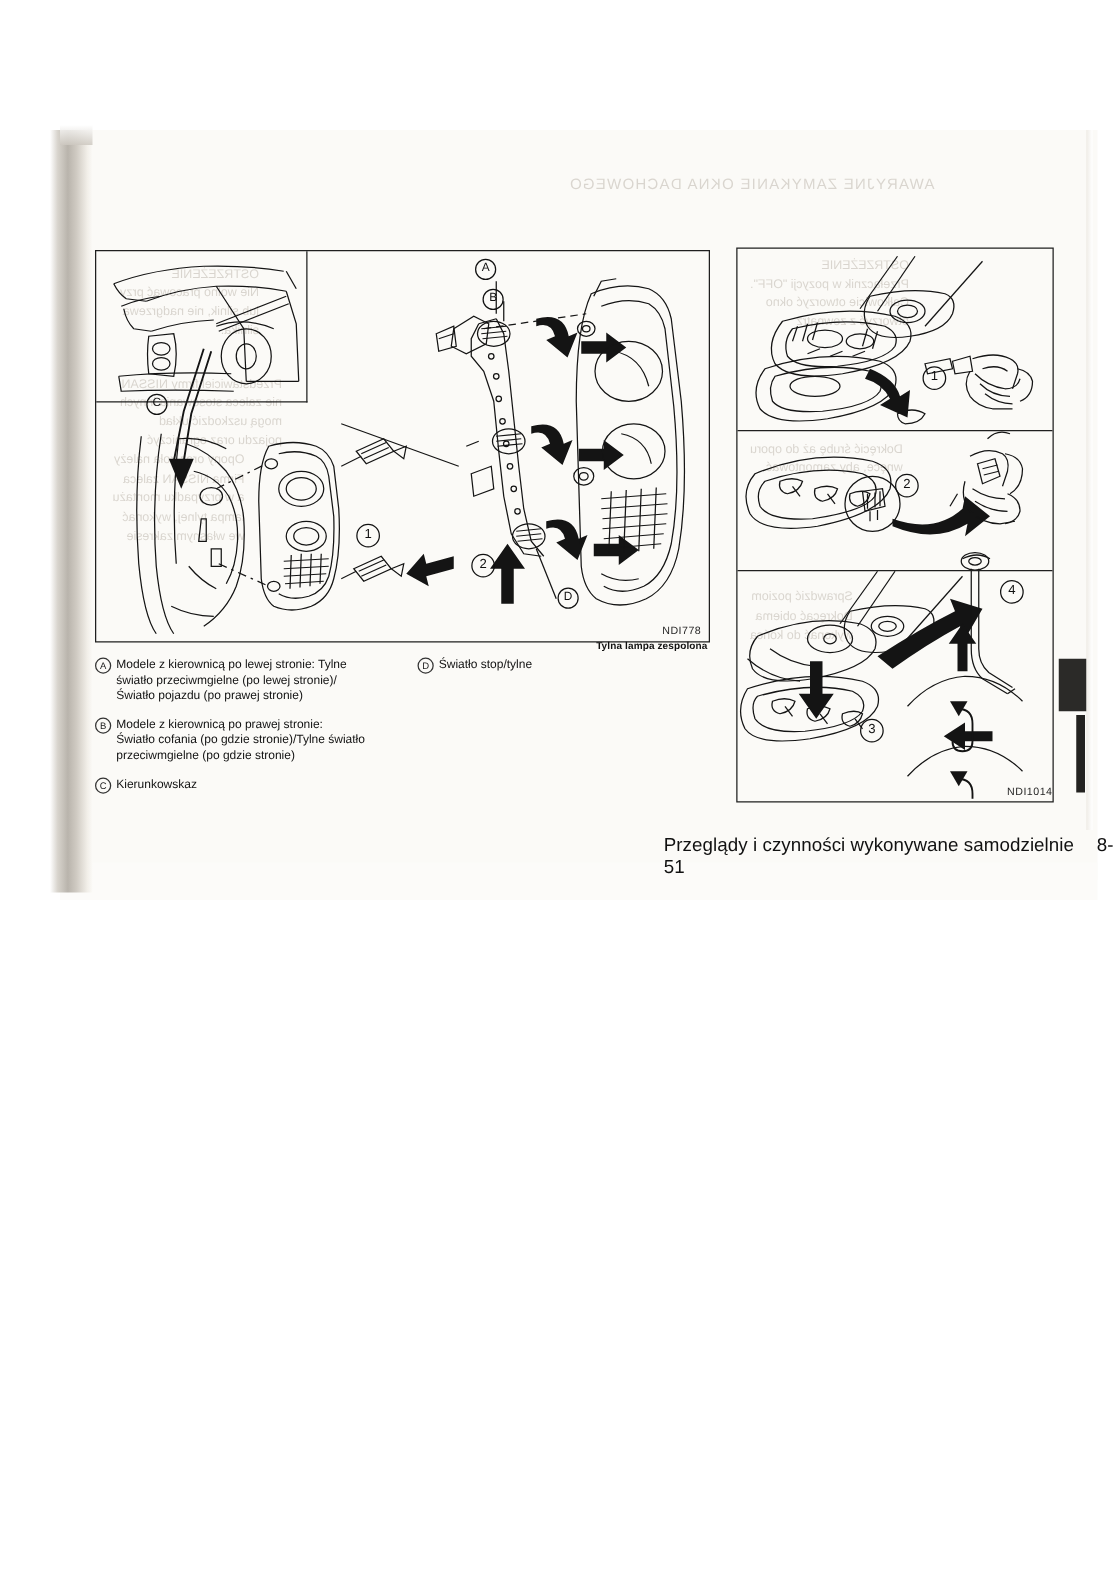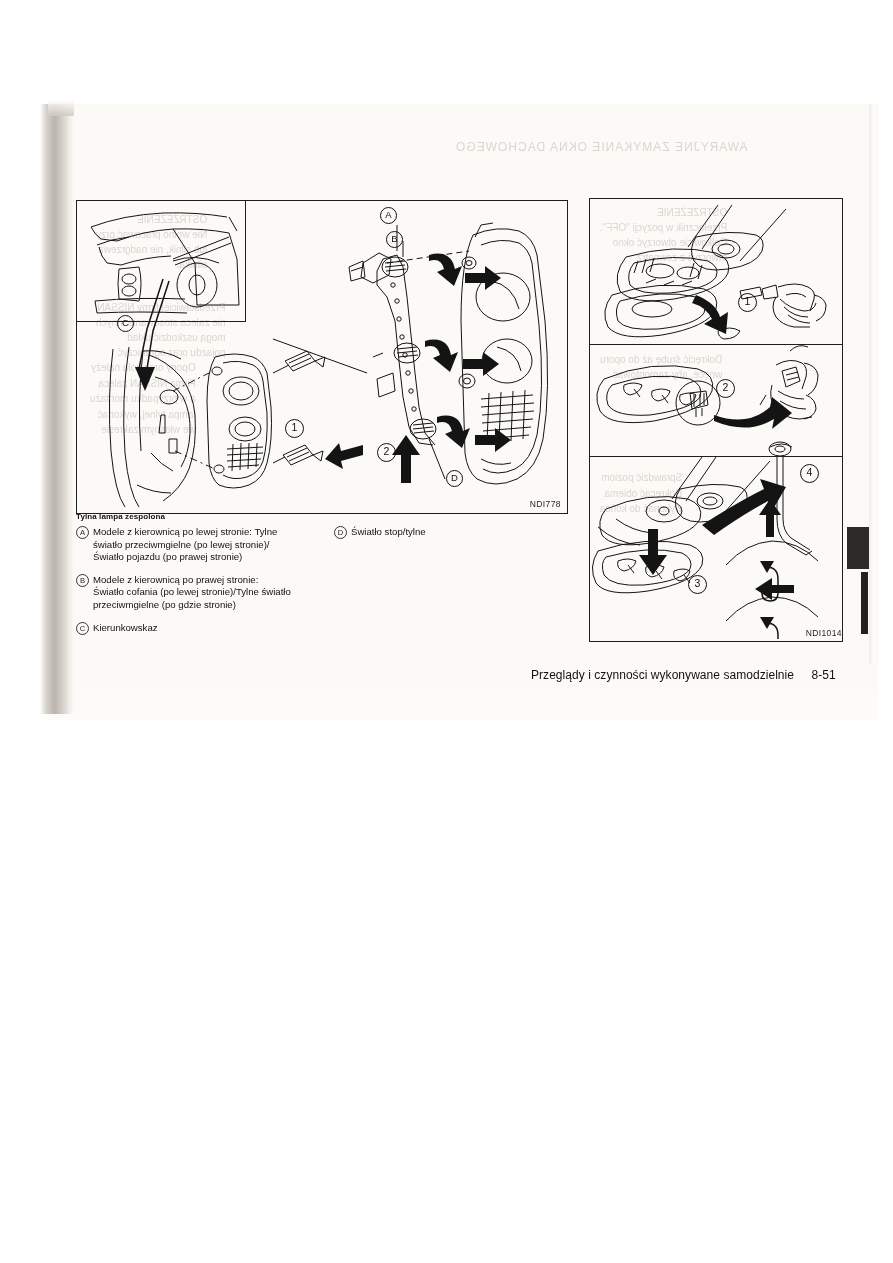--- a/index.html
+++ b/index.html
@@ -26,29 +26,29 @@
 
   
   .bleed{position:absolute;color:#b9b2a8;opacity:.5;transform:scaleX(-1);
          font-family:"Liberation Sans",sans-serif;white-space:nowrap;pointer-events:none;}
 
   
   #heading{position:absolute;left:589px;top:131px;width:270px;
     font-size:13.5px;line-height:16.5px;letter-spacing:.1px;color:#111;}
   #heading .caps{font-weight:400;}
 
-  #footer{position:absolute;left:531px;top:668px;font-size:12px;color:#111;letter-spacing:.05px;}
+  #footer{position:absolute;left:531px;top:668px;font-size:15px;color:#111;letter-spacing:.05px;}
   #footer .pageno{margin-left:14px;}
 
   
   #fig-main{position:absolute;left:76px;top:200px;width:490px;height:312px;
     border:1px solid #1f1f1f;background:transparent;}
   #fig-inset{position:absolute;left:0;top:0;width:168px;height:120px;border-right:1px solid #1f1f1f;border-bottom:1px solid #1f1f1f;}
   #fig-id{position:absolute;right:6px;bottom:4px;font-size:8.5px;letter-spacing:.4px;color:#1f1f1f;}
-  #fig-caption{position:absolute;left:76px;top:512px;width:490px;text-align:left;
+  #fig-caption{position:absolute;left:76px;top:512px;width:490px;text-align:right;
     font-size:8px;font-weight:bold;color:#111;letter-spacing:.1px;}
 
   
   #legend{position:absolute;left:76px;top:526px;width:500px;font-size:9.6px;line-height:12.6px;color:#111;}
   .leg-col{position:absolute;top:0;}
   .leg-col.left{left:0;width:250px;}
   .leg-col.right{left:258px;width:230px;}
   .leg-item{display:flex;margin-bottom:10px;}
   .leg-mark{flex:0 0 auto;width:17px;font-size:9.4px;}
   .leg-txt{flex:1 1 auto;}
@@ -308,21 +308,21 @@
           <span>Światło pojazdu (po prawej stronie)</span>
         </div>
       </div>
 
       <div class="leg-item">
         <div class="leg-mark">
           <span class="circ">B</span>
         </div>
         <div class="leg-txt">
           <span>Modele z kierownicą po prawej stronie:</span><br>
-          <span>Światło cofania (po lewej stronie)/Tylne światło</span><br>
+          <span>Światło cofania (po gdzie stronie)/Tylne światło</span><br>
           <span>przeciwmgielne (po gdzie stronie)</span>
         </div>
       </div>
 
       <div class="leg-item">
         <div class="leg-mark">
           <span class="circ">C</span>
         </div>
         <div class="leg-txt">
           <span>Kierunkowskaz</span>

